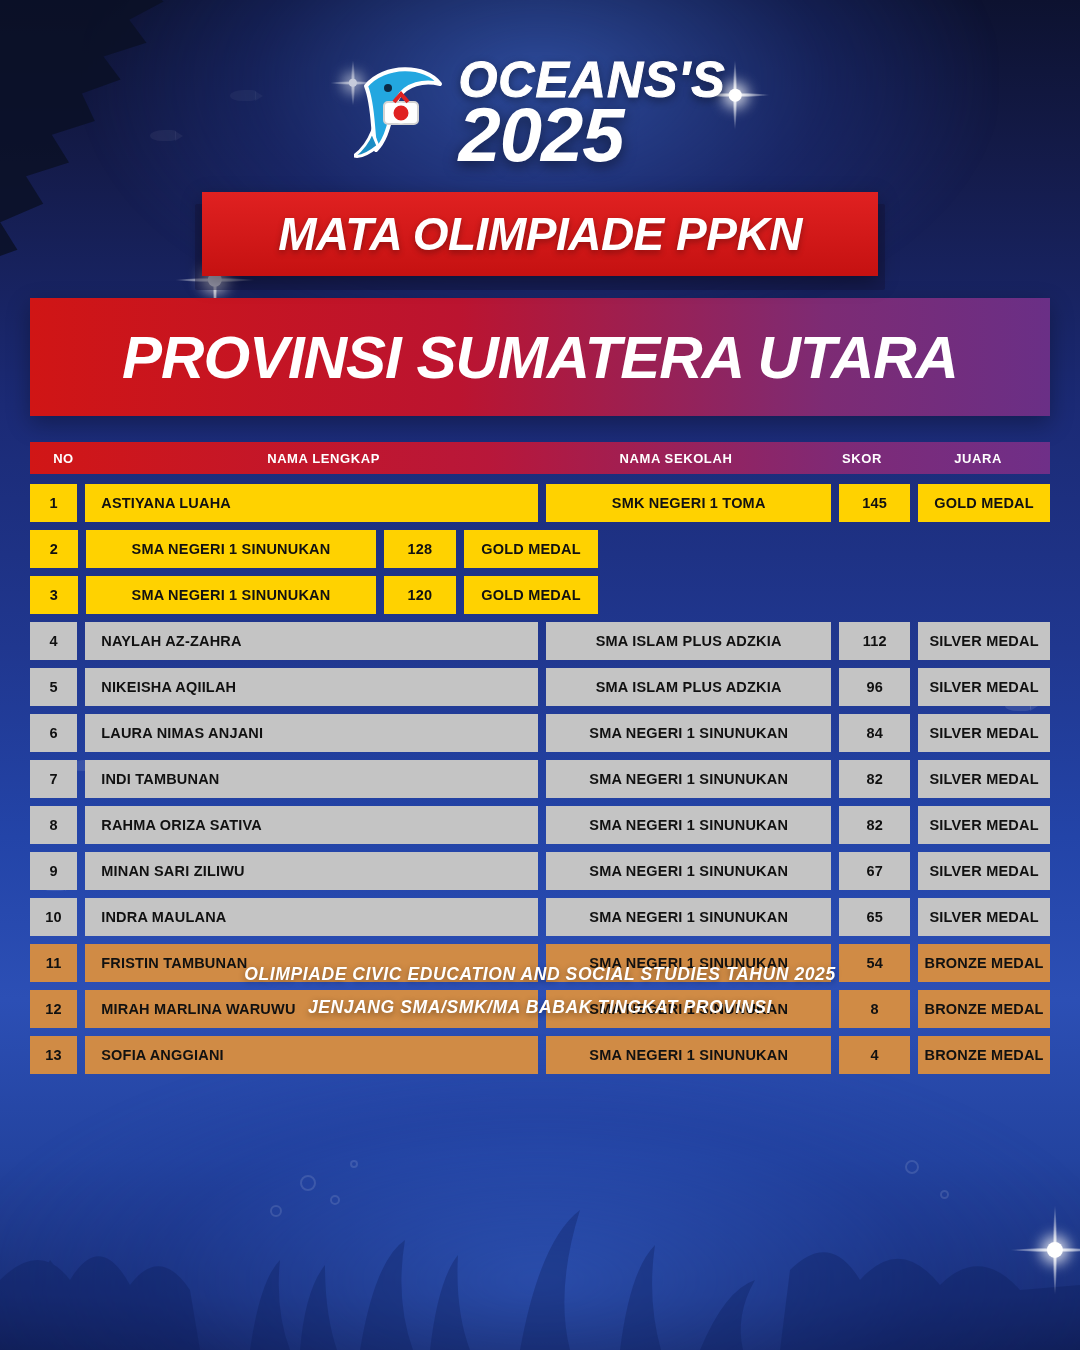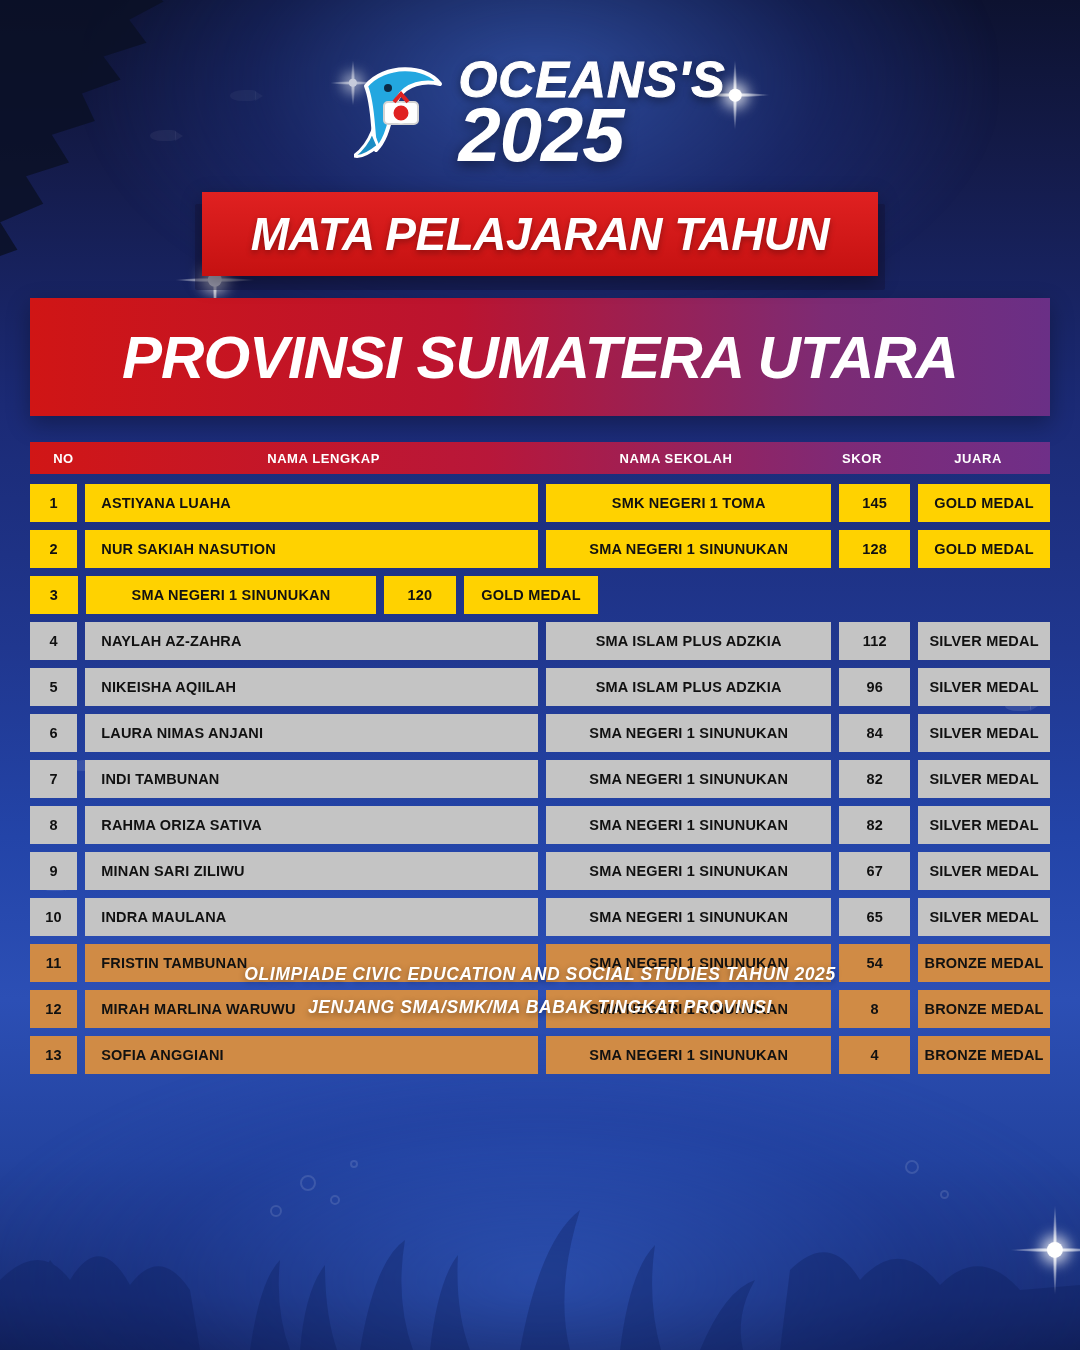--- a/index.html
+++ b/index.html
@@ -303,21 +303,21 @@
     </svg>
     <div class="logo-text">
       <div class="logo-oceans">OCEANS'S</div>
       <div class="logo-year">2025</div>
     </div>
   </div>
 
   <div class="subject-wrap">
     <div class="subject-shadow"></div>
     <div class="subject">
-      <span>MATA PELAJARAN TAHUN</span>
+      <span>MATA OLIMPIADE PPKN</span>
     </div>
   </div>
 
   <div class="province">
     <span>PROVINSI SUMATERA UTARA</span>
   </div>
 
   <div class="table">
 
     <div class="head-bar head row">
@@ -331,21 +331,20 @@
     <div id="rows-container">
         <div class="row">
           <div class="cell c-no gold">1</div>
           <div class="cell c-name gold">ASTIYANA LUAHA</div>
           <div class="cell c-school gold">SMK NEGERI 1 TOMA</div>
           <div class="cell c-score gold">145</div>
           <div class="cell c-champ gold">GOLD MEDAL</div>
         </div>
         <div class="row">
           <div class="cell c-no gold">2</div>
-          <div class="cell c-name gold">NUR SAKIAH NASUTION</div>
           <div class="cell c-school gold">SMA NEGERI 1 SINUNUKAN</div>
           <div class="cell c-score gold">128</div>
           <div class="cell c-champ gold">GOLD MEDAL</div>
         </div>
         <div class="row">
           <div class="cell c-no gold">3</div>
           <div class="cell c-school gold">SMA NEGERI 1 SINUNUKAN</div>
           <div class="cell c-score gold">120</div>
           <div class="cell c-champ gold">GOLD MEDAL</div>
         </div>

